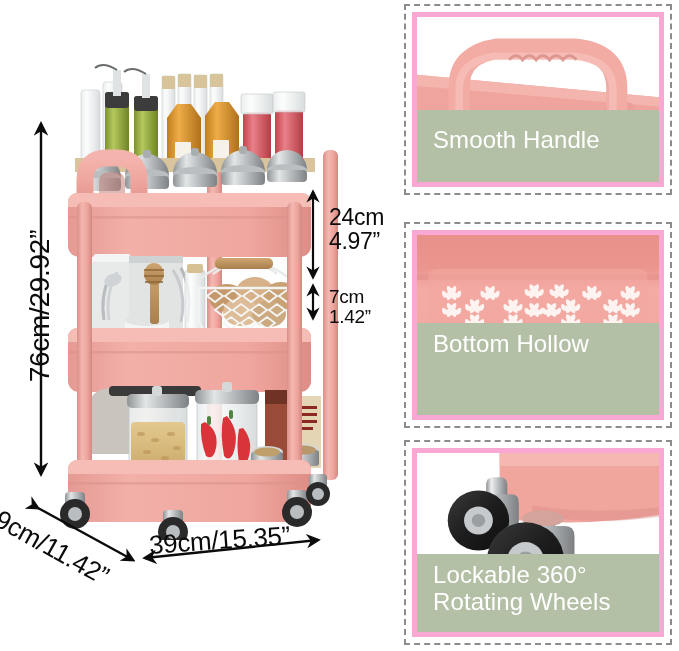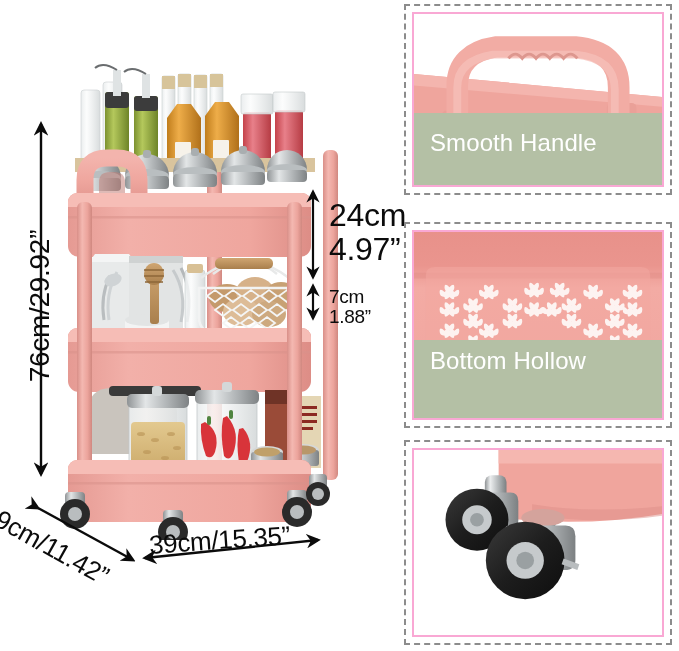--- a/index.html
+++ b/index.html
@@ -36,21 +36,21 @@
     font-size: 26px;
     transform: rotate(29deg);
     transform-origin: left top;
   }
   #dim-width-label {
     left: 148px; top: 530px;
     font-size: 26px;
     transform: rotate(-4deg);
     transform-origin: left top;
   }
-  #dim-tier-label  { left: 329px; top: 199px; font-size: 32px; line-height: 1.06; }
+  #dim-tier-label  { left: 329px; top: 205px; font-size: 23px; line-height: 1.06; }
   #dim-lip-label   { left: 329px; top: 287px; font-size: 19px; line-height: 1.06; }
 
   
   #dim-arrows { position: absolute; left: 0; top: 0; width: 400px; height: 651px; }
 
   
   #cart-figure { position: absolute; left: 55px; top: 30px; width: 290px; height: 510px; }
   #cart-svg { position: absolute; left: 0; top: 0; }
 
   
@@ -60,36 +60,36 @@
     border: 2px dashed #8c8c8c;
     background: #ffffff;
     padding: 6px;
   }
   #panel-handle { top: 4px;   height: 191px; }
   #panel-hollow { top: 222px; height: 206px; }
   #panel-wheels { top: 440px; height: 205px; }
 
   .panel-inner {
     position: relative; width: 100%; height: 100%;
-    border: 2px solid #f9a8d4;
+    border: 5px solid #f9a8d4;
     overflow: hidden; background: #fff;
   }
   .panel-photo { position: absolute; left: 0; top: 0; width: 100%; height: 100%; }
   .panel-caption {
     position: absolute; left: 0; bottom: 0; width: 100%;
     background: #b4c0a5;
     color: #ffffff;
     font-size: 24px;
     line-height: 1.14;
     font-weight: 400;
     padding: 7px 0 7px 16px;
     letter-spacing: 0.1px;
   }
   #caption-handle { height: 72px; padding-top: 16px; }
-  #caption-hollow { height: 78px; margin-top: 40px; }
+  #caption-hollow { height: 92px; margin-top: 40px; }
   #caption-wheels { height: 78px; }
 </style>
 </head>
 <body>
 
 <div id="root">
 
   <div id="left-panel">
 
     <div id="cart-figure">
@@ -397,21 +397,21 @@
     <div class="dim-text" id="dim-height-label">76cm/29.92”</div>
     <div class="dim-text" id="dim-depth-label">29cm/11.42”</div>
     <div class="dim-text" id="dim-width-label">39cm/15.35”</div>
 
     <div class="dim-text" id="dim-tier-label">
       <div>24cm</div>
       <div>4.97”</div>
     </div>
     <div class="dim-text" id="dim-lip-label">
       <div>7cm</div>
-      <div>1.88”</div>
+      <div>1.42”</div>
     </div>
   </div>
 
   <div id="feature-panels">
 
     <div class="feature-panel" id="panel-handle">
       <div class="panel-inner">
         <svg class="panel-photo" viewBox="0 0 252 177" preserveAspectRatio="none">
           <rect width="252" height="177" fill="#ffffff"></rect>
 
@@ -532,16 +532,20 @@
             <rect x="118" y="62" width="26" height="20" rx="6" fill="url(#casterSteel)"></rect>
             <ellipse cx="131" cy="70" rx="22" ry="9" fill="#d4a39c"></ellipse>
             <path d="M96 78 h58 q10 0 10 11 v24 q0 11 -11 11 H102 q-11 0 -11 -11 V89 q0 -11 5 -11 z" fill="url(#casterSteel)"></path>
             <circle cx="113" cy="114" r="40" fill="url(#tyre)"></circle>
             <circle cx="113" cy="114" r="19" fill="#c6cacc"></circle>
             <circle cx="113" cy="114" r="9" fill="#9aa0a2"></circle>
 
             <path d="M152 112 l16 6 l-2 6 l-16 -6 z" fill="#b9bdbf"></path>
           </g>
         </svg>
+        <div class="panel-caption" id="caption-wheels">
+          <div>Lockable 360°</div>
+          <div>Rotating Wheels</div>
+        </div>
       </div>
     </div>
   </div>
 </div>
 
 </body></html>

